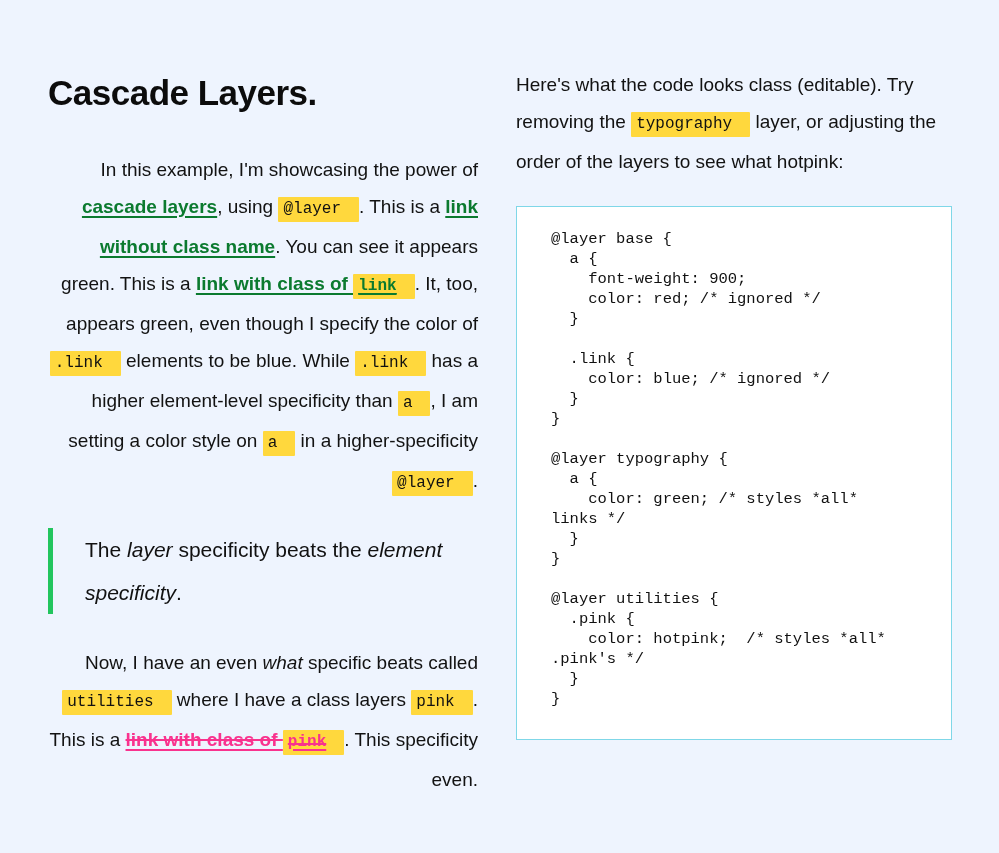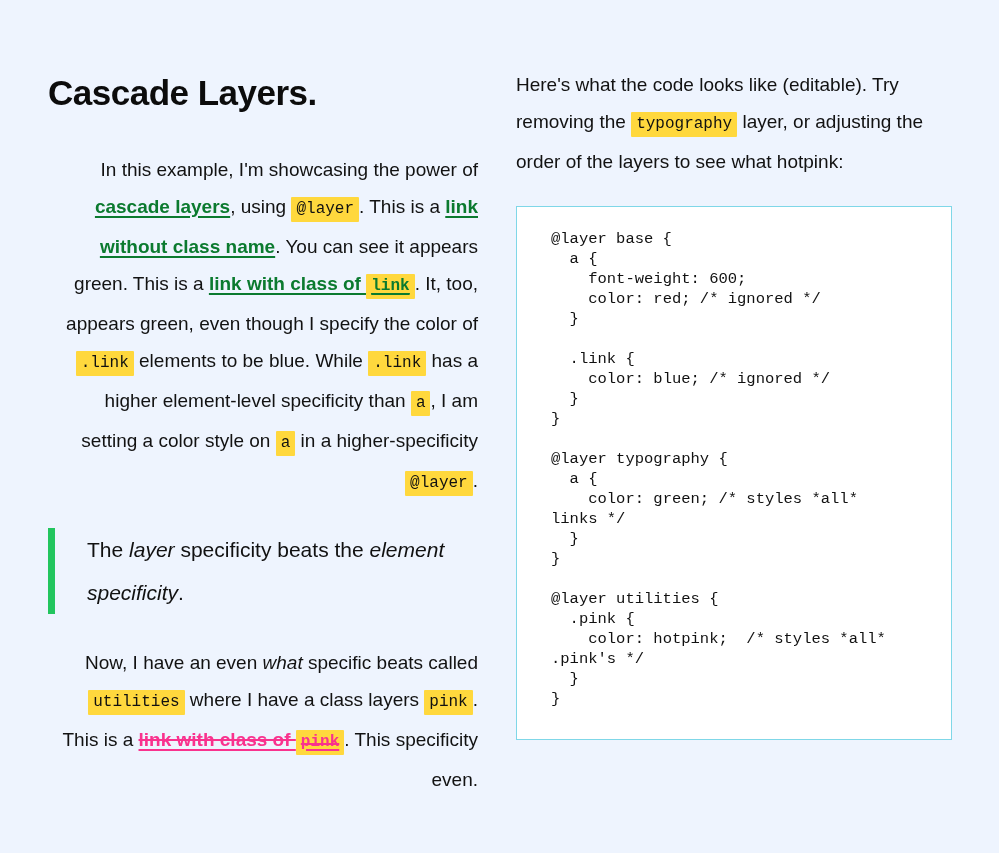--- a/index.html
+++ b/index.html
@@ -50,21 +50,21 @@
   p.intro {
     font-size: 19px;
     line-height: 37px;
     margin: 0 0 26px 0;
     color: #121212;
   }
   code.hl {
     background: #ffd83d;
     font-family: "Liberation Mono", monospace;
     font-size: 16px;
-    padding: 3px 5px 4px 5px;
+    padding: 3px 18px 4px 5px;
     border-radius: 1px;
     color: #111;
     white-space: nowrap;
   }
   a.greenlink {
     color: #0b7a2f;
     font-weight: bold;
     text-decoration: underline;
     text-decoration-thickness: 2px;
     text-underline-offset: 3px;
@@ -81,21 +81,21 @@
     text-decoration-thickness: 2px;
     text-underline-offset: 3px;
   }
   a.pinklink code.hl {
     color: #f9328e;
     font-weight: bold;
   }
   blockquote.quote {
     margin: 26px 0 30px 0;
     padding: 0 0 0 32px;
-    border-left: 7px solid #22c55e;
+    border-left: 5px solid #22c55e;
     font-size: 21px;
     line-height: 43px;
     color: #111;
   }
   blockquote.quote em {
     font-style: italic;
   }
   .code-card {
     border: 1px solid #7fd7e8;
     background: #ffffff;
@@ -127,26 +127,26 @@
     <p class="body"><span>In this example, I'm showcasing the power of </span><a class="greenlink" href="#">cascade layers</a><span>, using </span><code class="hl">@layer</code><span>. This is a </span><a class="greenlink" href="#">link without class name</a><span>. You can see it appears green. This is a </span><a class="greenlink" href="#"><span>link with class of </span><code class="hl">link</code></a><span>. It, too, appears green, even though I specify the color of </span><code class="hl">.link</code><span> elements to be blue. While </span><code class="hl">.link</code><span> has a higher element-level specificity than </span><code class="hl">a</code><span>, I am setting a color style on </span><code class="hl">a</code><span> in a higher-specificity </span><code class="hl">@layer</code><span>.</span></p>
 
     <blockquote class="quote"><span>The </span><em>layer</em><span> specificity beats the </span><em>element specificity</em><span>.</span></blockquote>
 
     <p class="body"><span>Now, I have an even </span><em>what</em><span> specific beats called </span><code class="hl">utilities</code><span> where I have a class layers </span><code class="hl">pink</code><span>. This is a </span><a class="pinklink" href="#"><span>link with class of </span><code class="hl">pink</code></a><span>. This specificity even.</span></p>
 
   </div>
 
   <div class="col-right">
 
-    <p class="intro"><span>Here's what the code looks like (editable). Try removing the </span><code class="hl">typography</code><span> layer, or adjusting the order of the layers to see what hotpink:</span></p>
+    <p class="intro"><span>Here's what the code looks class (editable). Try removing the </span><code class="hl">typography</code><span> layer, or adjusting the order of the layers to see what hotpink:</span></p>
 
     <div class="code-card">
       <pre class="code">@layer base {
   a {
-    font-weight: 600;
+    font-weight: 900;
     color: red; /* ignored */
   }
 
   .link {
     color: blue; /* ignored */
   }
 }
 
 @layer typography {
   a {

